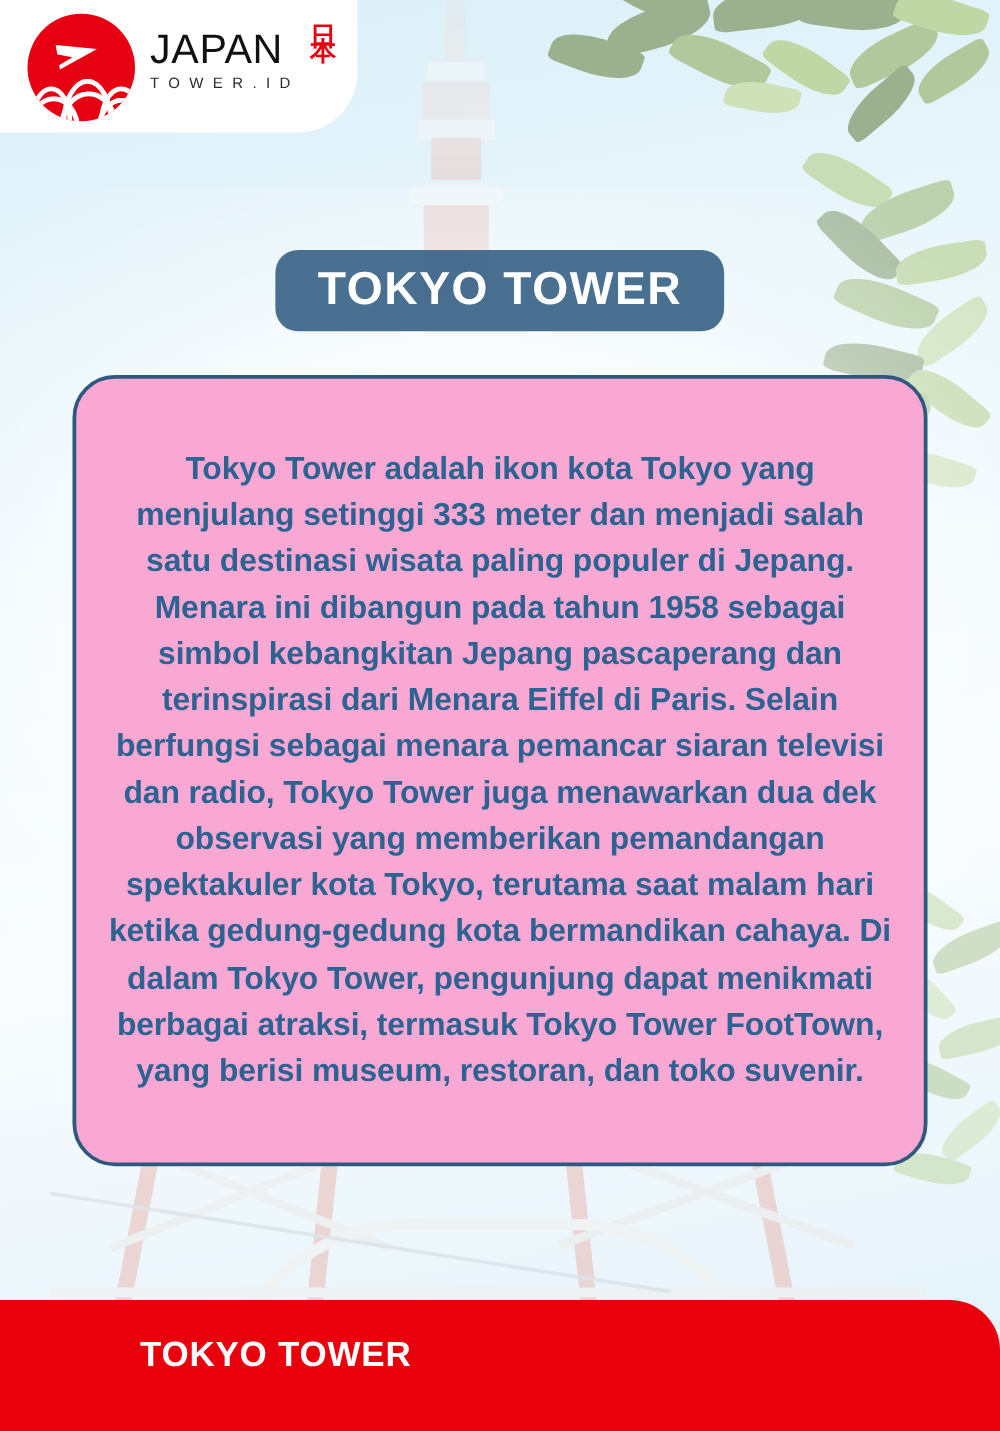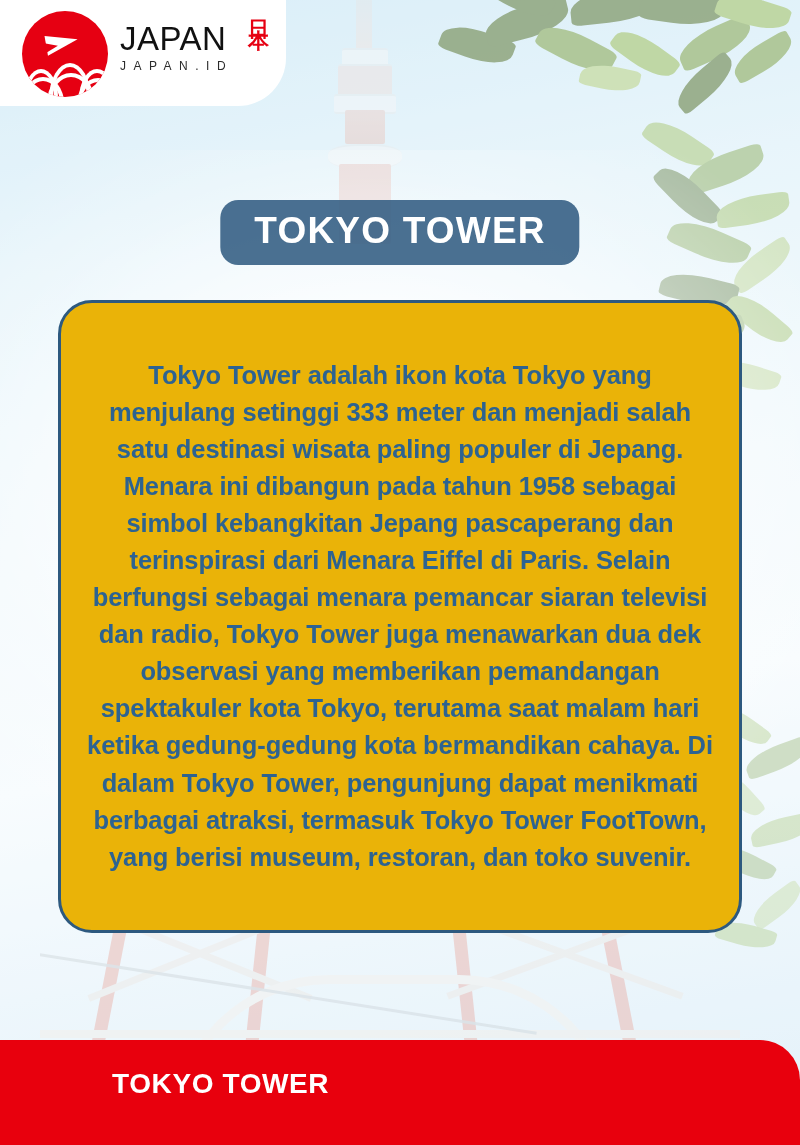--- a/index.html
+++ b/index.html
@@ -277,21 +277,21 @@
   }
 
   
   #content-card {
     position: absolute;
     left: 58px;
     top: 300px;
     width: 684px;
     height: 633px;
     box-sizing: border-box;
-    background: #eab308;
+    background: #f9a8d4;
     border: 3px solid #2d597f;
     border-radius: 34px;
     z-index: 5;
     padding: 28px 26px 22px;
     display: flex;
     align-items: flex-start;
     justify-content: center;
   }
   #body-text {
     font-family: "Liberation Sans", sans-serif;
@@ -430,21 +430,21 @@
       <div class="wave w-a"></div>
       <div class="wave w-b"></div>
       <div class="wave w-c"></div>
       <div class="wave w-d"></div>
       <div class="wave w-e"></div>
       <div class="wave w-f"></div>
     </div>
     <div id="logo-wordmark">
       <div id="logo-japan">JAPAN</div>
       <div id="logo-kanji">日本</div>
-      <div id="logo-trips">JAPAN.ID</div>
+      <div id="logo-trips">TOWER.ID</div>
     </div>
   </div>
 
   <div id="title-banner">
     <div id="title-text">TOKYO TOWER</div>
   </div>
 
   <div id="content-card">
     <p id="body-text">Tokyo Tower adalah ikon kota Tokyo yang menjulang setinggi 333 meter dan menjadi salah satu destinasi wisata paling populer di Jepang. Menara ini dibangun pada tahun 1958 sebagai simbol kebangkitan Jepang pascaperang dan terinspirasi dari Menara Eiffel di Paris. Selain berfungsi sebagai menara pemancar siaran televisi dan radio, Tokyo Tower juga menawarkan dua dek observasi yang memberikan pemandangan spektakuler kota Tokyo, terutama saat malam hari ketika gedung-gedung kota bermandikan cahaya. Di dalam Tokyo Tower, pengunjung dapat menikmati berbagai atraksi, termasuk Tokyo Tower FootTown, yang berisi museum, restoran, dan toko suvenir.</p>
   </div>

